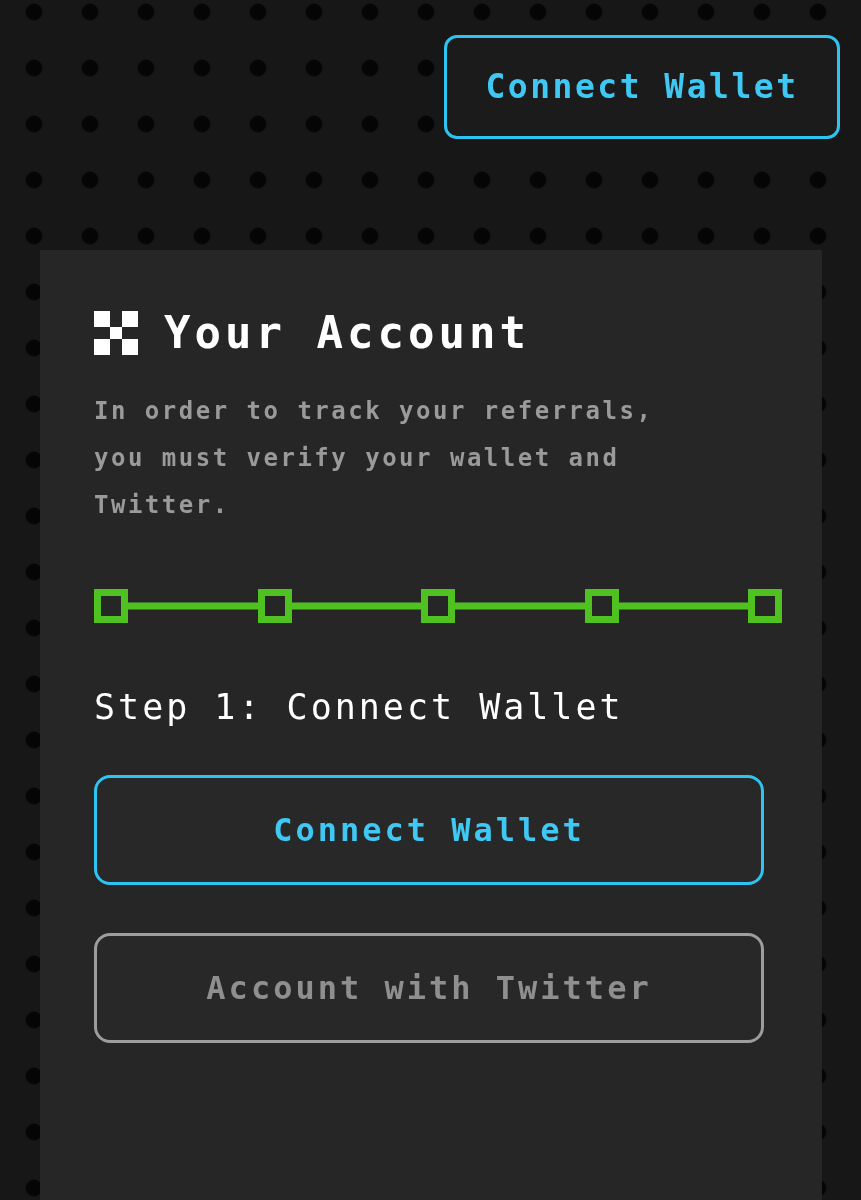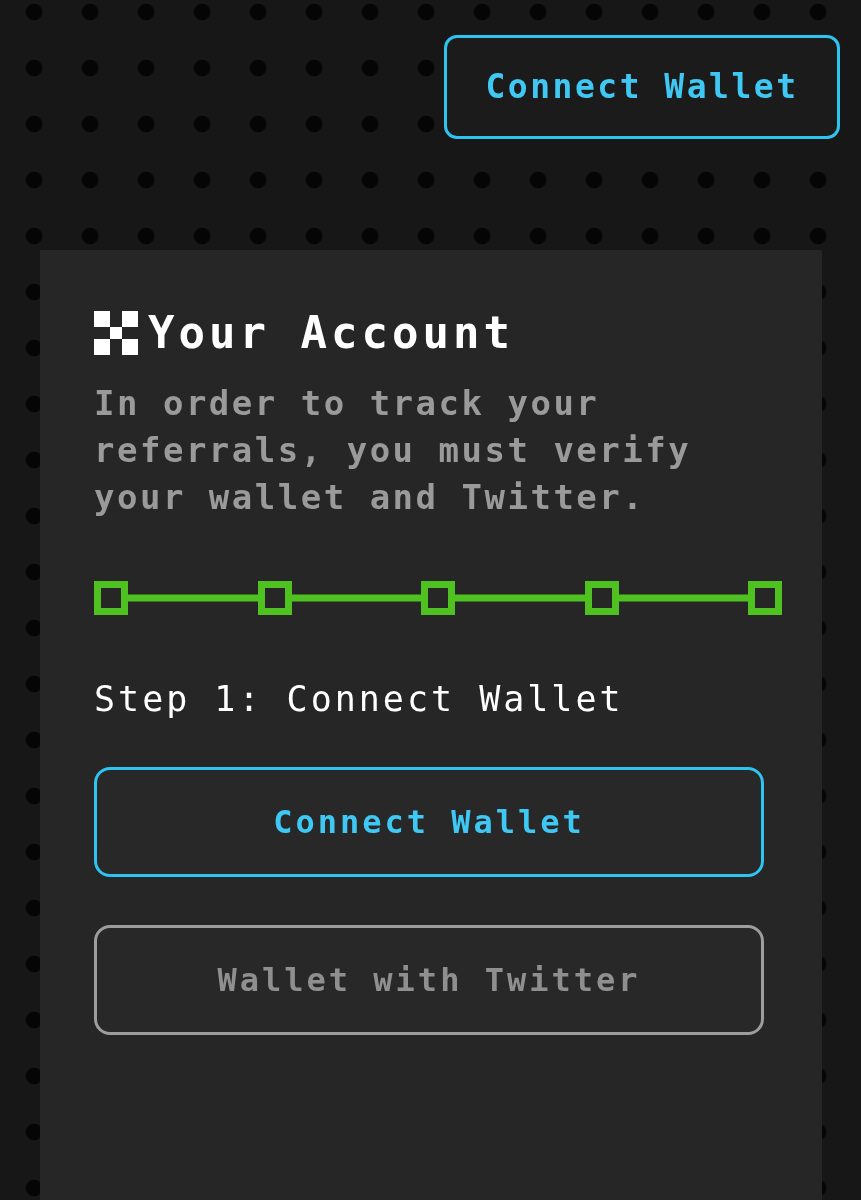--- a/index.html
+++ b/index.html
@@ -58,43 +58,43 @@
     top: 250px;
     width: 782px;
     height: 960px;
     background: #262626;
     padding: 60px 54px 0 54px;
   }
 
   .card-title-row {
     display: flex;
     align-items: center;
-    gap: 10px;
-    margin-bottom: 24px;
+    gap: 26px;
+    margin-bottom: 32px;
   }
 
   .pixel-icon {
     width: 44px;
     height: 44px;
     flex: 0 0 44px;
     display: block;
   }
 
   .card-title {
     color: #ffffff;
     font-size: 44px;
     font-weight: bold;
     letter-spacing: 4px;
     line-height: 46px;
     white-space: nowrap;
   }
 
   .card-desc {
     color: #9a9a9a;
-    font-size: 34px;
+    font-size: 24px;
     font-weight: bold;
     letter-spacing: 2.5px;
     line-height: 47px;
     width: 620px;
     margin-bottom: 60px;
   }
 
   
   .progress-track {
     position: relative;
@@ -194,15 +194,15 @@
     <div class="progress-node"></div>
     <div class="progress-node"></div>
     <div class="progress-node"></div>
     <div class="progress-node"></div>
   </div>
 
   <div class="step-label">Step 1: Connect Wallet</div>
 
   <div class="action-btn primary">Connect Wallet</div>
 
-  <div class="action-btn secondary">Wallet with Twitter</div>
+  <div class="action-btn secondary">Account with Twitter</div>
 
 </div>
 
 </body></html>

